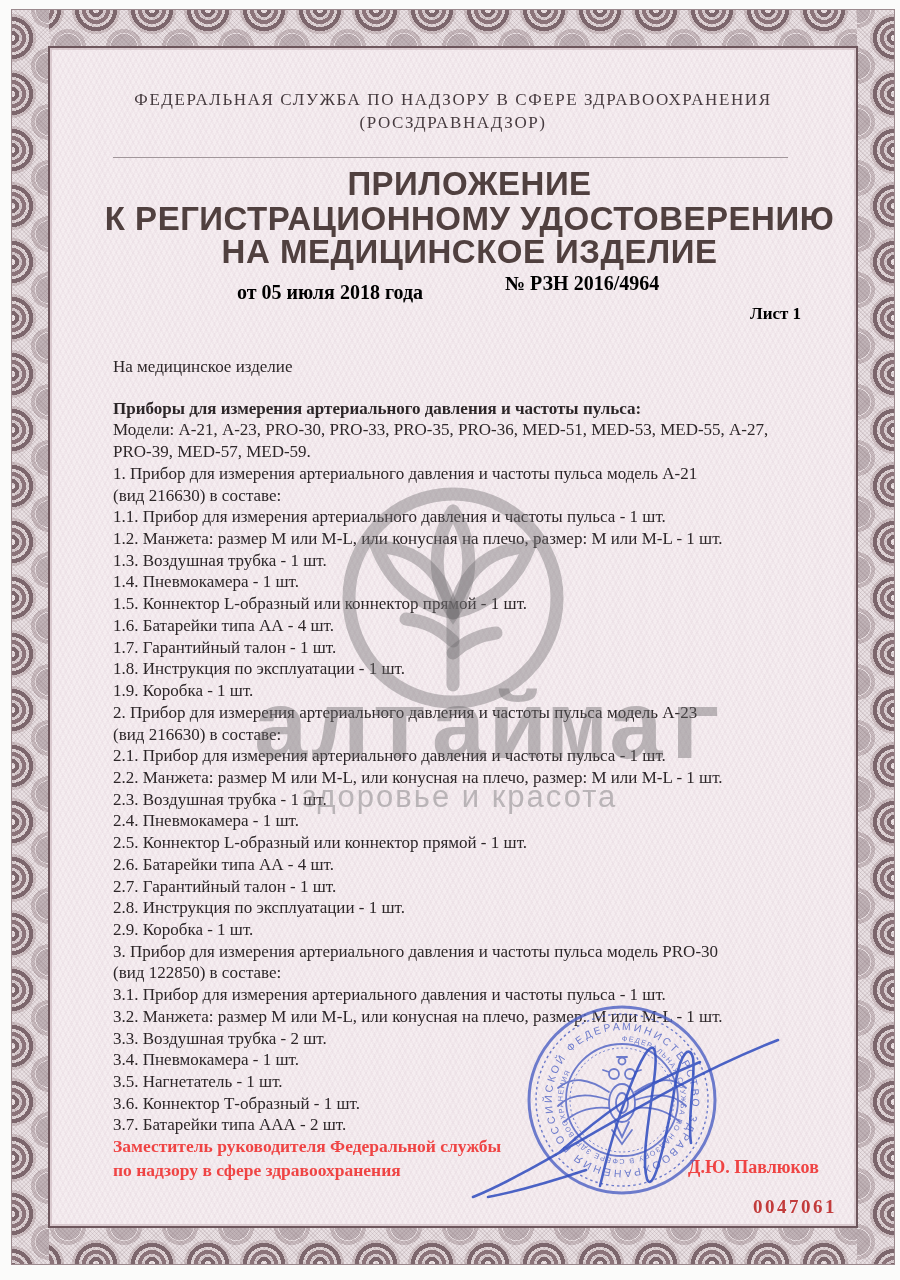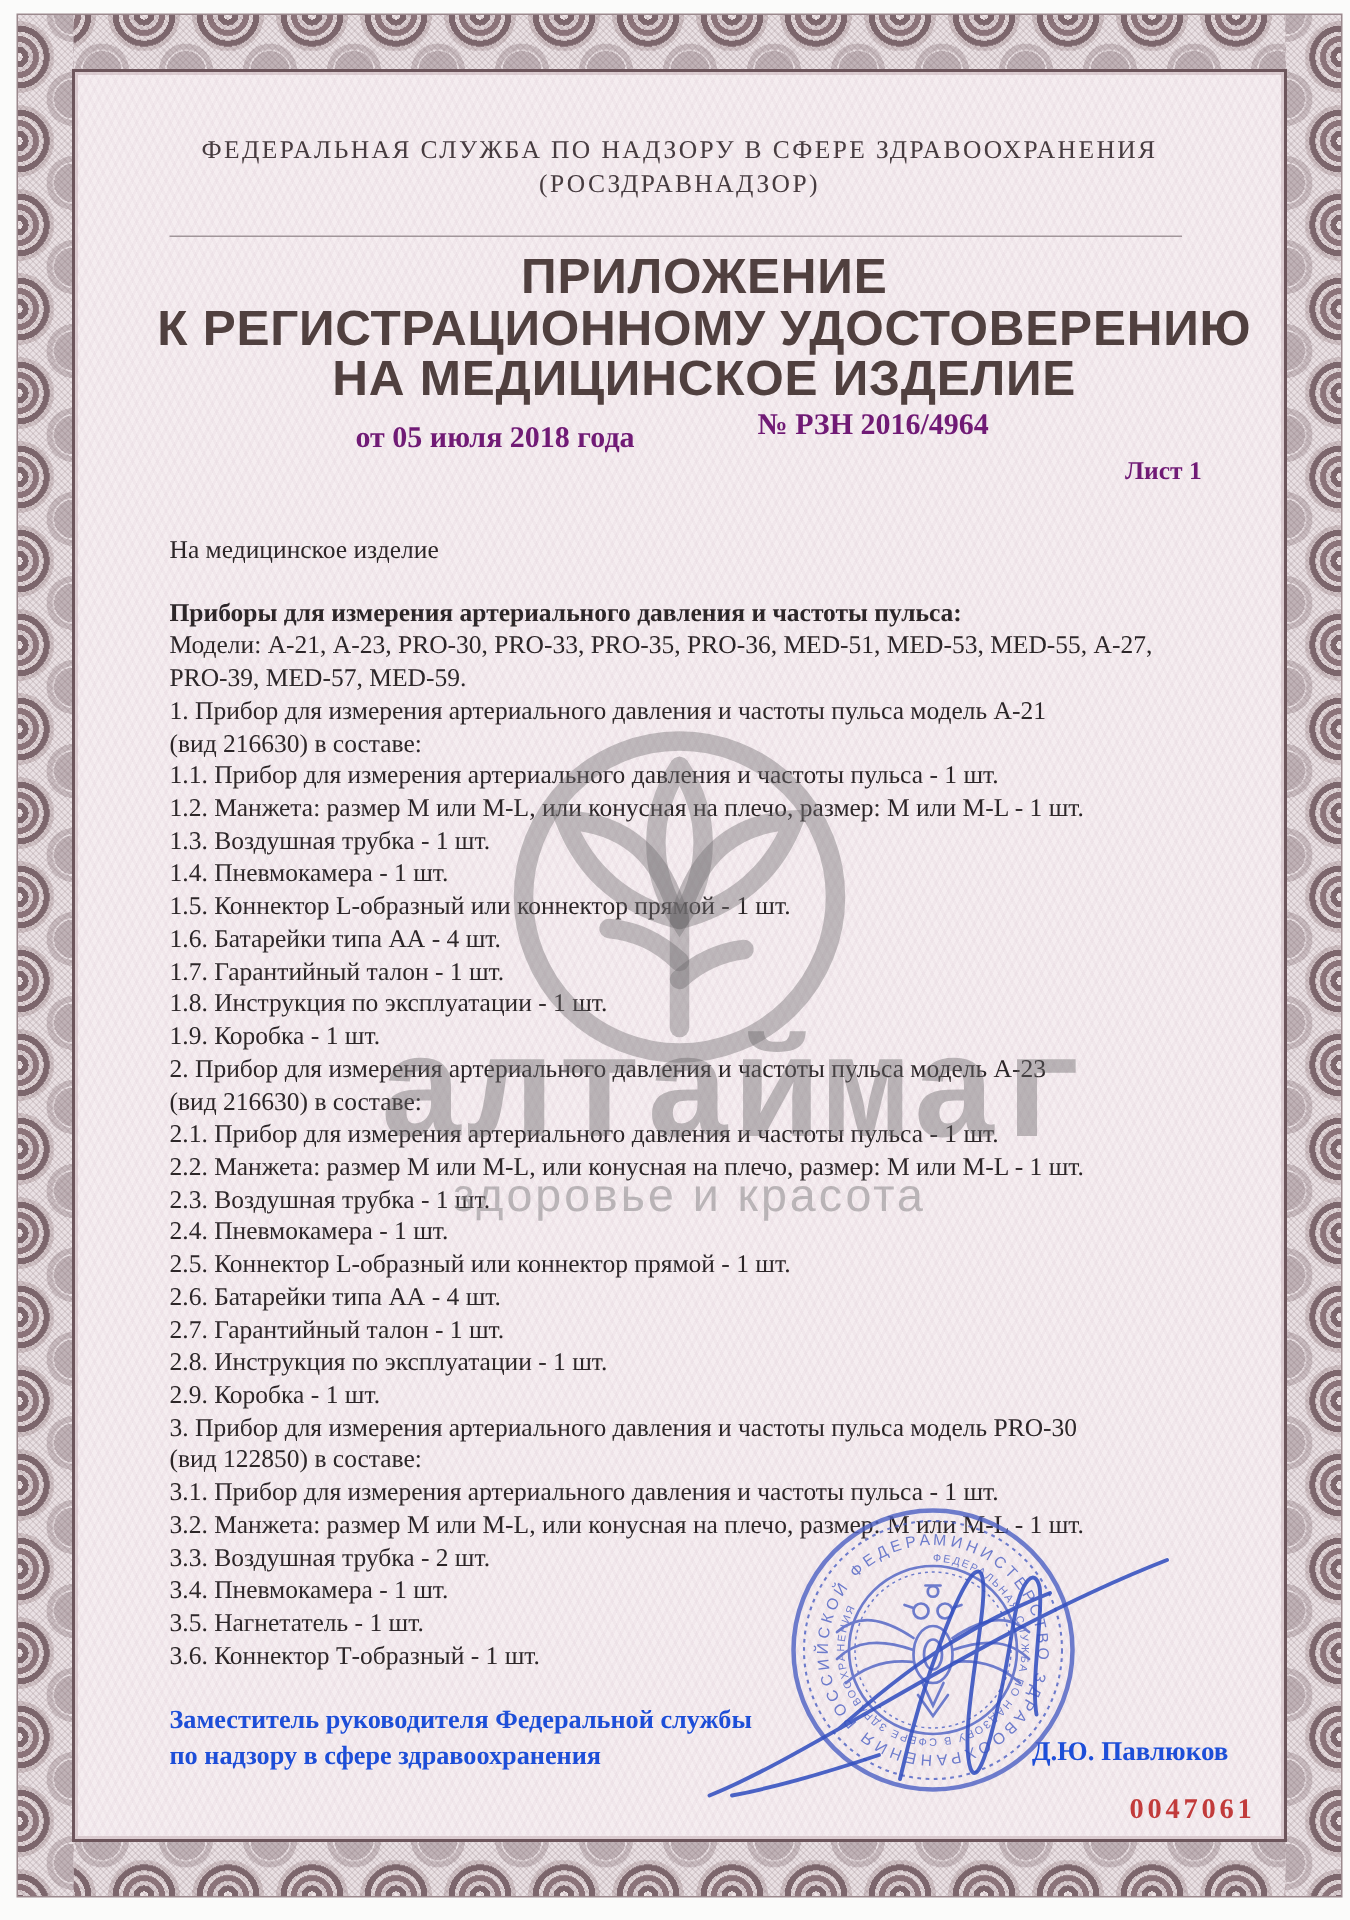--- a/index.html
+++ b/index.html
@@ -44,25 +44,25 @@
                  repeating-linear-gradient(-63deg, rgba(205,180,195,.10) 0 2px, transparent 2px 5px);}
 
   
   .content{position:absolute;inset:0;z-index:2;color:#2c2628;}
   .abs{position:absolute;white-space:nowrap;}
   .center{left:52px;right:46px;text-align:center;}
   .agency{font-size:17px;letter-spacing:1.6px;color:#463b3f;}
   .rule{position:absolute;left:113px;width:675px;height:1px;background:#a1969a;}
   .doc-title{font-family:"Liberation Sans", sans-serif;font-weight:700;color:var(--c-title_brown,#50403f);
              font-size:33px;letter-spacing:.5px;margin-left:33px;}
-  .bold-serif{font-weight:700;color:#701a75;}
+  .bold-serif{font-weight:700;color:#000000;}
   .bline{height:21.72px;line-height:21.72px;font-size:17px;white-space:nowrap;}
   .bline.b{font-weight:700;margin-top:20px;}
   #body-lines{position:absolute;left:113px;top:356px;}
-  .sig{font-size:17.5px;font-weight:700;color:#1d4ed8;}
+  .sig{font-size:17.5px;font-weight:700;color:#ef4444;}
   .serial{font-size:19px;font-weight:700;letter-spacing:2.5px;color:var(--c-serial_red,#c23b3b);}
 
   
   .wm{position:absolute;z-index:3;pointer-events:none;}
   .wm-word{left:252px;top:684px;font-family:Liberation Mono, monospace;font-weight:700;
            font-size:97px;line-height:1;color:rgba(105,103,104,.42);letter-spacing:1px;}
   .wm-tag{left:302px;top:779px;font-family:"Liberation Sans", sans-serif;font-weight:400;
           font-size:31px;color:rgba(130,128,129,.5);letter-spacing:2px;}
 
   .stamp-layer{position:absolute;inset:0;z-index:4;pointer-events:none;}
@@ -129,20 +129,21 @@
         <div class="bline">2.8. Инструкция по эксплуатации - 1 шт.</div>
         <div class="bline">2.9. Коробка - 1 шт.</div>
         <div class="bline">3. Прибор для измерения артериального давления и частоты пульса модель PRO-30</div>
         <div class="bline">(вид 122850) в составе:</div>
         <div class="bline">3.1. Прибор для измерения артериального давления и частоты пульса - 1 шт.</div>
         <div class="bline">3.2. Манжета: размер М или M-L, или конусная на плечо, размер: М или M-L - 1 шт.</div>
         <div class="bline">3.3. Воздушная трубка - 2 шт.</div>
         <div class="bline">3.4. Пневмокамера - 1 шт.</div>
         <div class="bline">3.5. Нагнетатель - 1 шт.</div>
         <div class="bline">3.6. Коннектор Т-образный - 1 шт.</div>
+        <div class="bline">3.7. Батарейки типа ААА - 2 шт.</div>
       </div>
 
     <div class="abs sig" style="left:113px;top:1136px">Заместитель руководителя Федеральной службы</div>
     <div class="abs sig" style="left:113px;top:1160px">по надзору в сфере здравоохранения</div>
     <div class="abs sig" style="left:688px;top:1157px;font-size:18px">Д.Ю. Павлюков</div>
 
     <div class="abs serial" style="left:753px;top:1196px">0047061</div>
   </div>
 
   <svg class="wm" style="left:336px;top:481px" width="234" height="234" viewBox="0 0 234 234">

